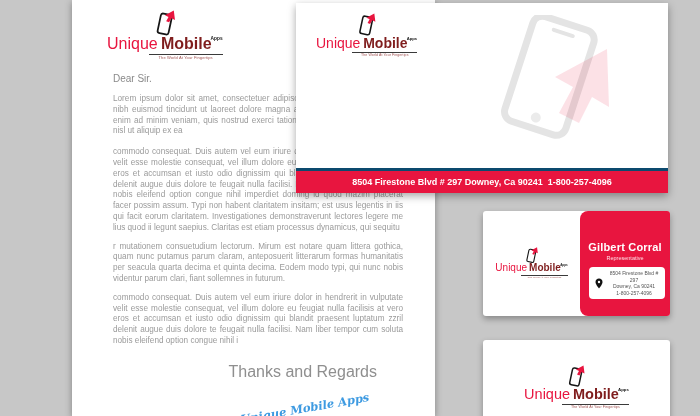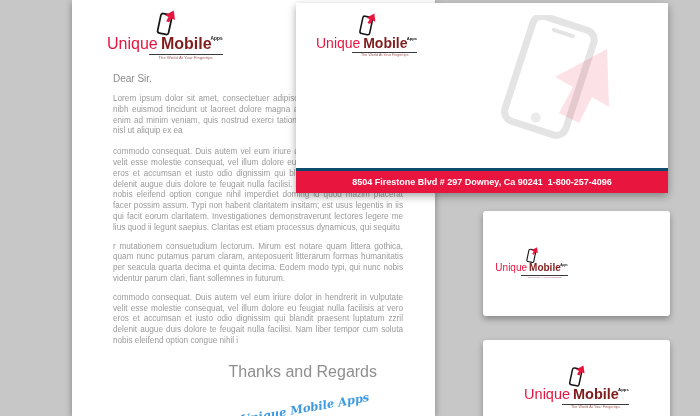--- a/index.html
+++ b/index.html
@@ -118,20 +118,35 @@
         <svg class="logo-phone" viewBox="0 0 40 46">
           <g>
               <rect class="ph-body" x="10" y="7" width="19" height="34" rx="4"></rect>
             </g>
           <path class="ph-arrow" d="M35 1 L20 9 L26 12 L22 19 L27 21 L31 14 L37 17 Z"></path>
         </svg>
         <div class="logo-text"><span class="lg-first">Unique</span><span class="lg-second">Mobile</span><span class="lg-super">Apps</span></div>
         <div class="lg-tagline">The World At Your Fingertips</div>
       </div>
     </div>
+    <div class="cf-right">
+      <div class="cf-name">Gilbert Corral</div>
+      <div class="cf-title">Representative</div>
+      <div class="cf-addrbox">
+        <svg width="8" height="11" viewBox="0 0 24 32">
+          <path d="M12 1C6 1 1.5 5.5 1.5 11.5 C1.5 19 12 31 12 31 S22.5 19 22.5 11.5 C22.5 5.5 18 1 12 1 Z" fill="#111"></path>
+          <circle cx="12" cy="11.5" r="3.6" fill="#fff"></circle>
+        </svg>
+        <div class="cf-lines">
+          <div>8504 Firestone Blvd # 297</div>
+          <div>Downey, Ca 90241</div>
+          <div>1-800-257-4096</div>
+        </div>
+      </div>
+    </div>
   </div>
 
   <div class="card card-back">
     <div class="logo size-cardback">
       <svg class="logo-phone" viewBox="0 0 40 46">
         <g>
             <rect class="ph-body" x="10" y="7" width="19" height="34" rx="4"></rect>
           </g>
         <path class="ph-arrow" d="M35 1 L20 9 L26 12 L22 19 L27 21 L31 14 L37 17 Z"></path>
       </svg>

